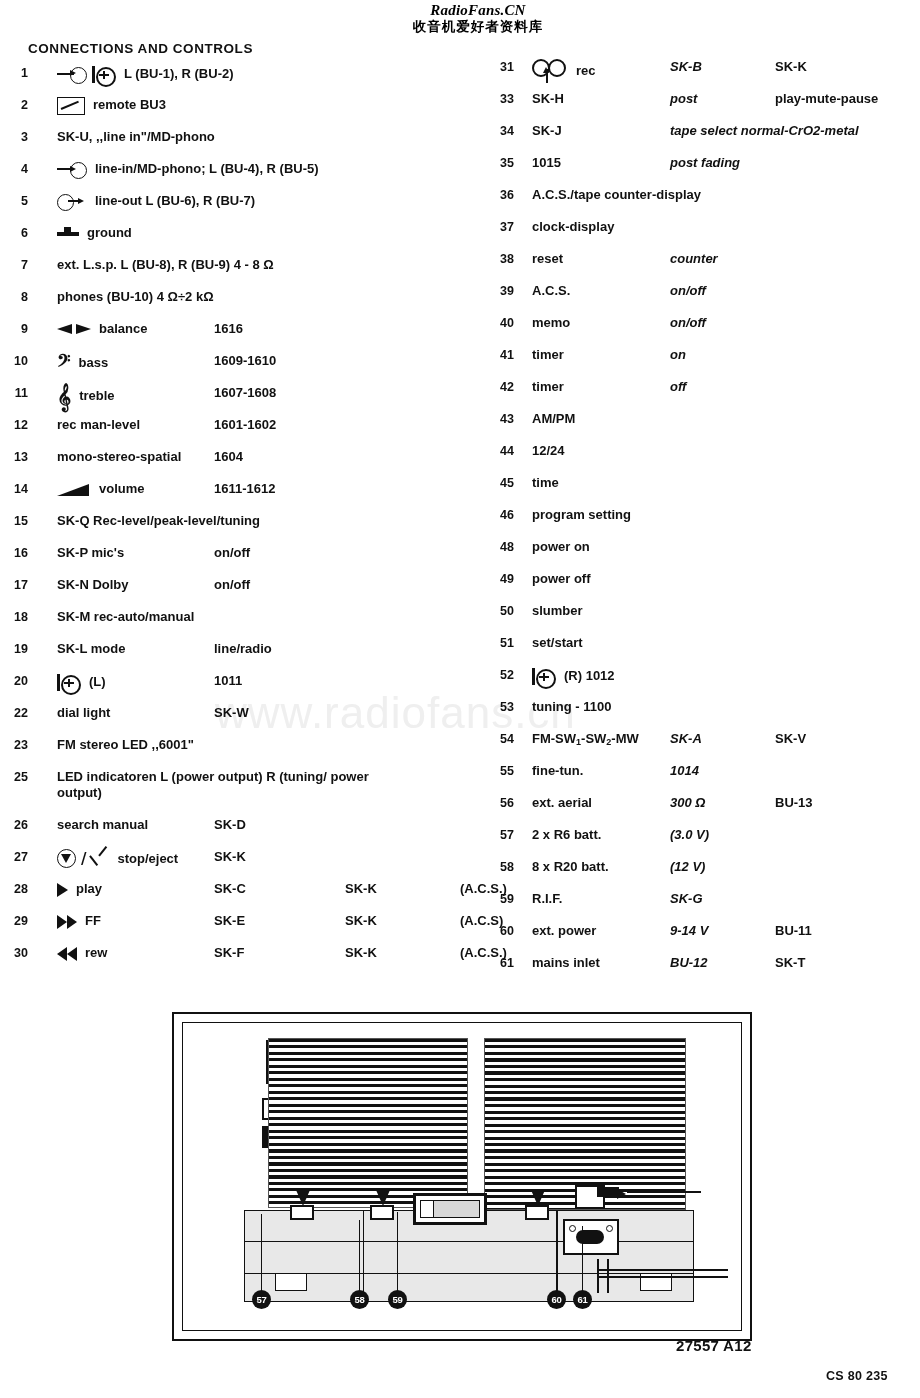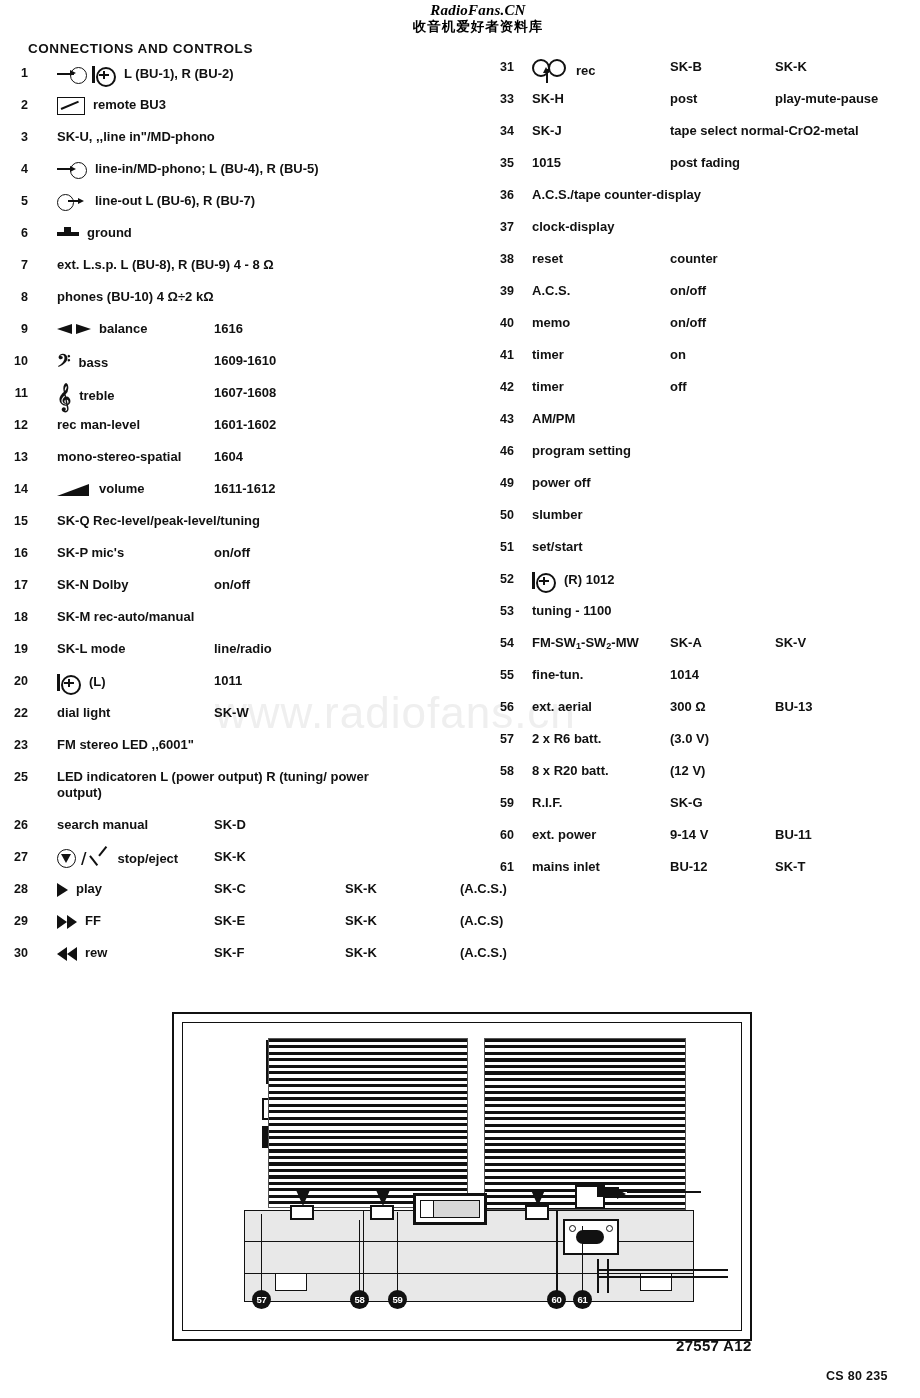--- a/index.html
+++ b/index.html
@@ -45,21 +45,21 @@
     position:absolute;left:0;width:34px;text-align:right;
     font-size:12.5px;font-weight:bold;top:6px;
   }
   .col-left .num{left:-6px;}
   .cell{position:absolute;top:5px;font-size:13px;font-weight:bold;white-space:nowrap;}
   .c1{left:57px;}
   .c2{left:214px;}
   .c3{left:345px;}
   .col-right .num{left:10px;width:34px;}
   .col-right .c1{left:62px;}
-  .col-right .c2{left:200px;}
+  .col-right .c2{left:200px;font-style:italic;}
   .col-right .c3{left:305px;}
   .wide{white-space:normal;width:330px;line-height:1.22;}
 
   sub{font-size:9px;vertical-align:-2px;}
 
   
   .sym{display:inline-block;vertical-align:middle;position:relative;}
 
   
   .sym-linein{width:30px;height:18px;}
@@ -387,22 +387,34 @@
       <div class="row">
         <span class="num">42</span>
         <span class="cell c1"><span>timer</span></span>
         <span class="cell c2">off</span>
       </div>
       <div class="row">
         <span class="num">43</span>
         <span class="cell c1"><span>AM/PM</span></span>
       </div>
       <div class="row">
+        <span class="num">44</span>
+        <span class="cell c1"><span>12/24</span></span>
+      </div>
+      <div class="row">
+        <span class="num">45</span>
+        <span class="cell c1"><span>time</span></span>
+      </div>
+      <div class="row">
         <span class="num">46</span>
         <span class="cell c1"><span>program setting</span></span>
+      </div>
+      <div class="row">
+        <span class="num">48</span>
+        <span class="cell c1"><span>power on</span></span>
       </div>
       <div class="row">
         <span class="num">49</span>
         <span class="cell c1"><span>power off</span></span>
       </div>
       <div class="row">
         <span class="num">50</span>
         <span class="cell c1"><span>slumber</span></span>
       </div>
       <div class="row">

